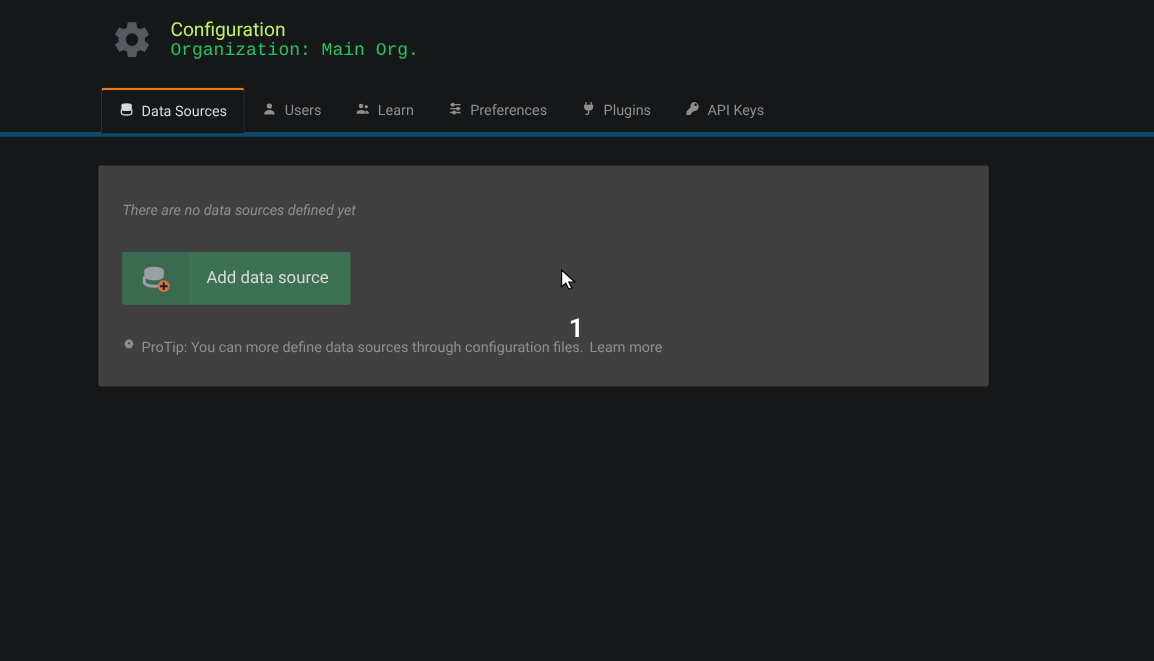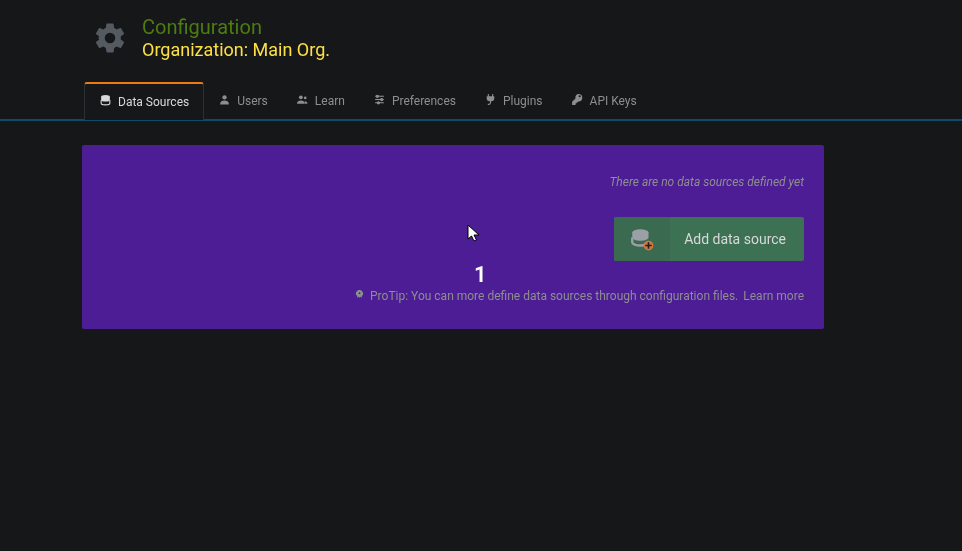--- a/index.html
+++ b/index.html
@@ -19,34 +19,35 @@
     gap: 14px;
     padding: 5px 20px 10px 92px;
   }
   .gear-icon {
     width: 36px; height: 36px;
     color: #555a60;
     flex-shrink: 0;
   }
   .header-text { display: flex; flex-direction: column; }
   .page-title {
-    font-size: 20px;
+    font-size: 16px;
     font-weight: 400;
-    color: #4d7c0f;
+    color: #bef264;
   }
   .page-subtitle {
-    font-size: 18px;
-    color: #fde047;
+    font-size: 15px;
+    color: #22c55e;
+    font-family: Liberation Mono, monospace;
   }
   .tabs {
     display: flex;
     align-items: stretch;
     gap: 0;
     padding: 12px 0 0 84px;
-    border-bottom: 2px solid #0c4a6e;
+    border-bottom: 4px solid #0c4a6e;
   }
   .tab {
     display: flex;
     align-items: center;
     gap: 6px;
     padding: 10px 14px;
     font-size: 12px;
     color: #8e8e8e;
     cursor: pointer;
     user-select: none;
@@ -56,26 +57,26 @@
     border: 1px solid #2c2f33;
     border-bottom: none;
     border-top: 2px solid #eb7b18;
     background: #161719;
     border-radius: 3px 3px 0 0;
     margin-bottom: -1px;
   }
   .tab svg { width: 13px; height: 13px; }
   .content-panel {
     margin: 24px 138px 0 82px;
-    background: #4c1d95;
+    background: #404040;
     border-radius: 2px;
     padding: 30px 20px 26px 20px;
     display: flex;
     flex-direction: column;
-    align-items: flex-end;
+    align-items: flex-start;
     gap: 28px;
   }
   .empty-msg {
     font-size: 12px;
     font-style: italic;
     color: #8e8e8e;
     text-align: center;
   }
   .add-btn {
     display: flex;

